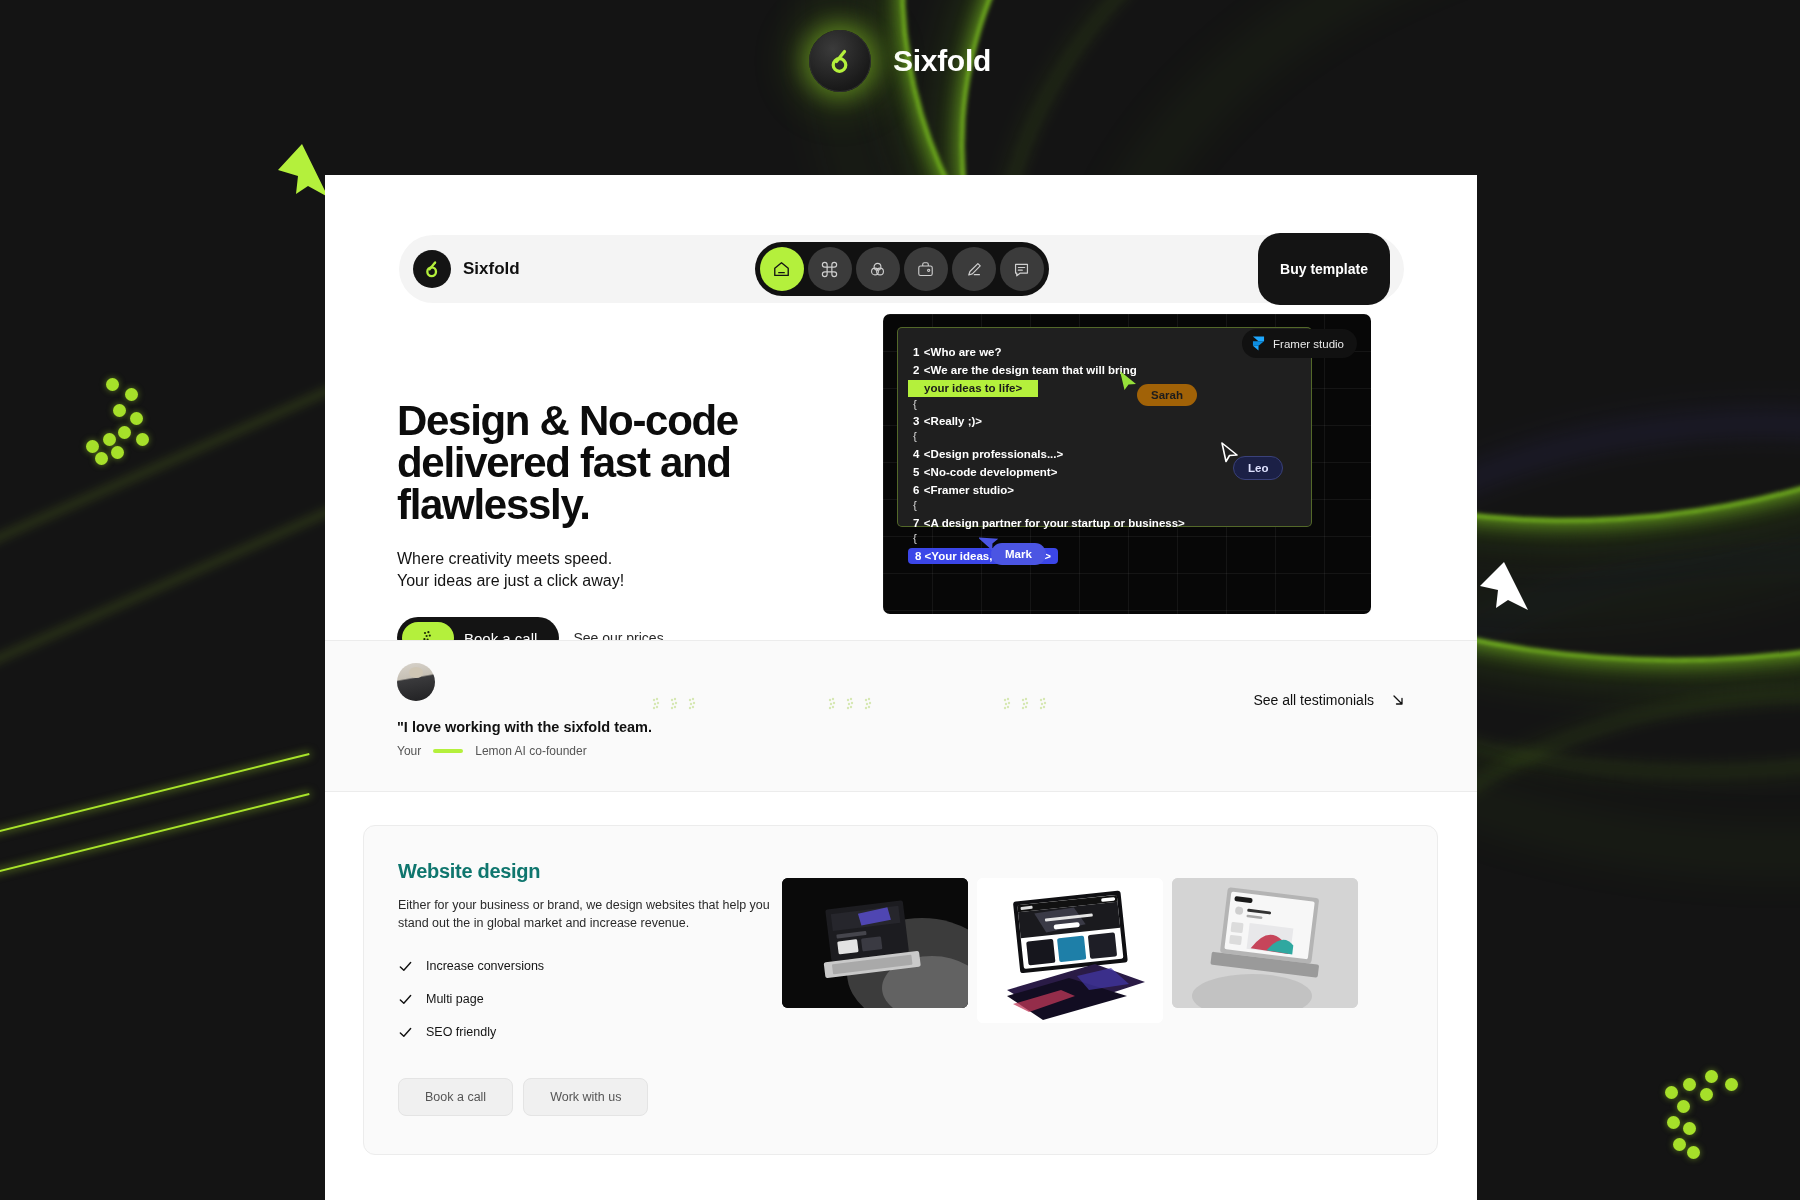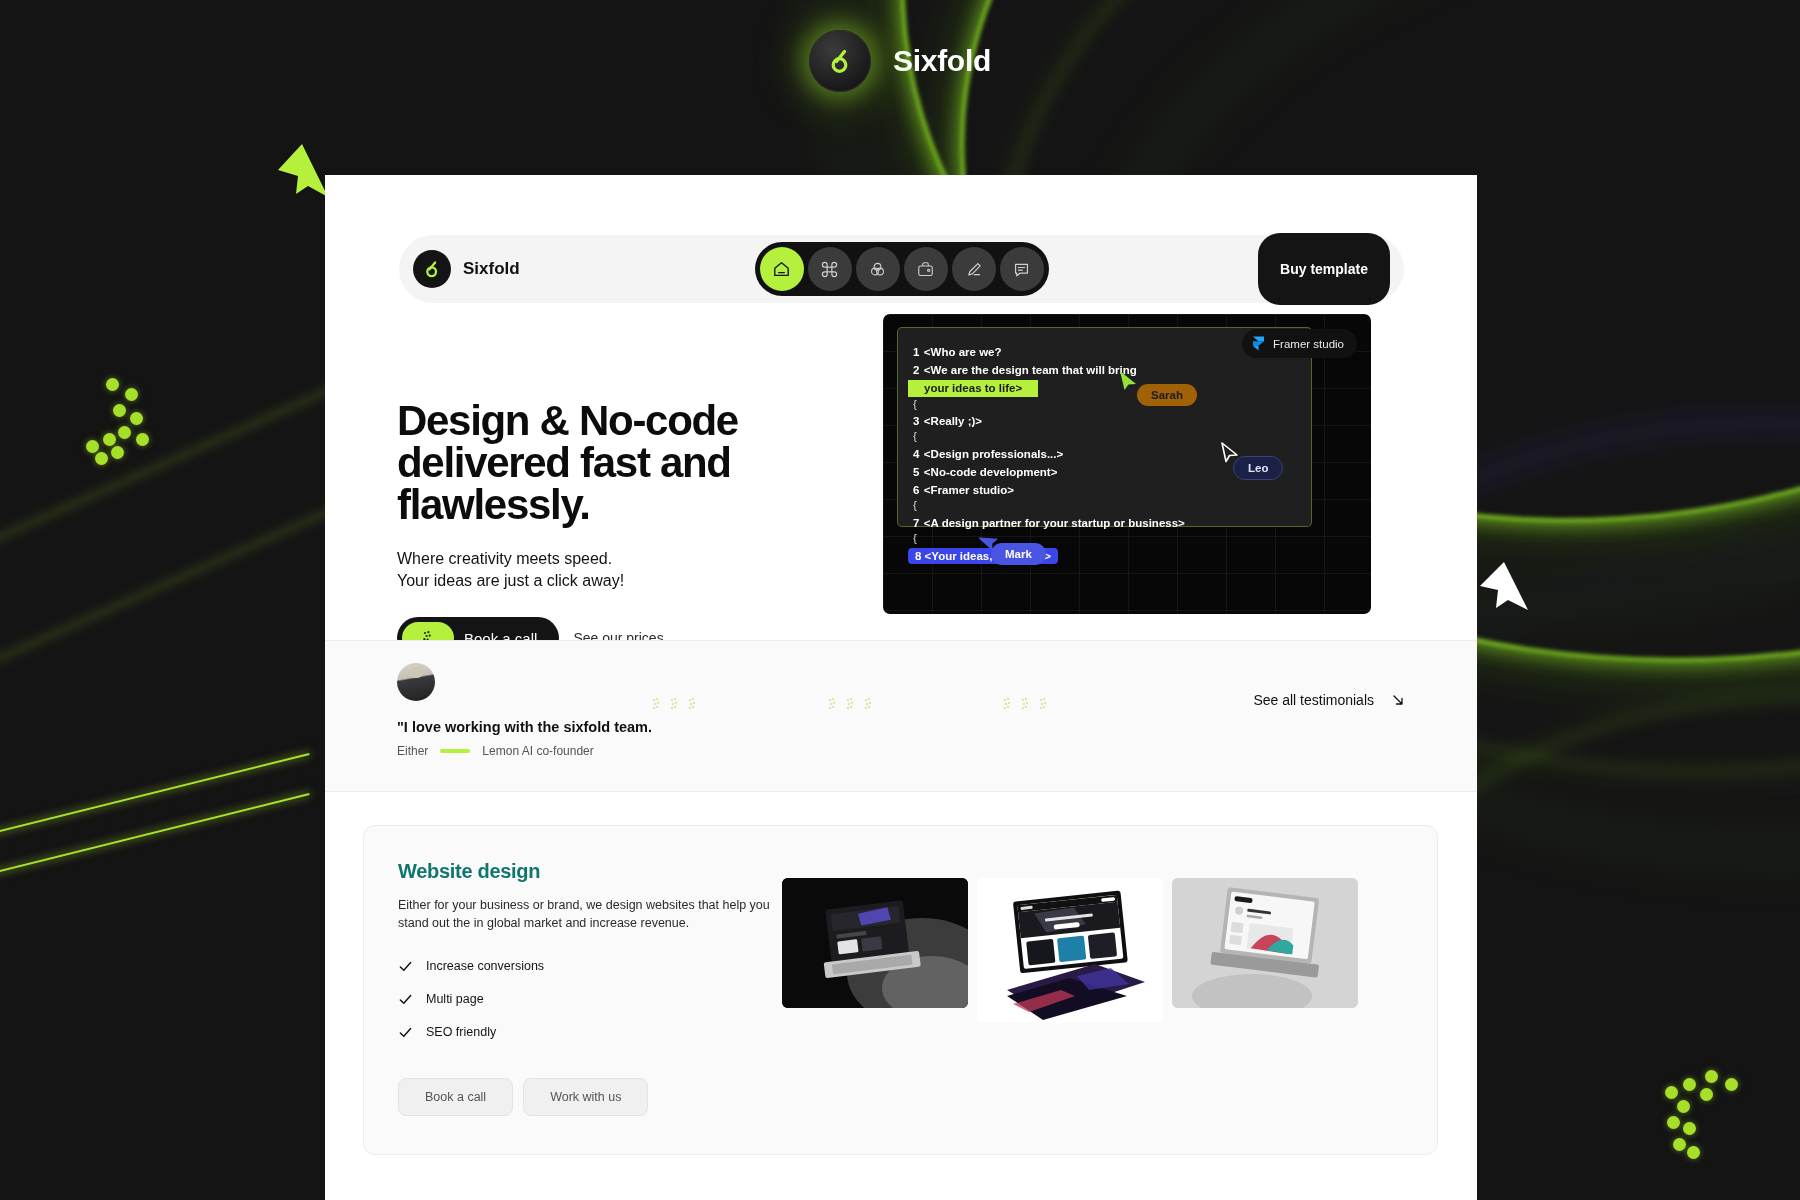--- a/index.html
+++ b/index.html
@@ -471,21 +471,21 @@
       <svg style="position:absolute; left:96px; top:216px;" width="22" height="22" viewBox="0 0 22 22">
         <path d="M3 1 L19 14 L11.5 14.5 L7.5 20 Z" fill="#4b55e3" transform="rotate(-35 11 11)"></path>
       </svg>
       <div class="tag leo" style="left:108px; top:229px;">Mark</div>
     </div>
 
     <div class="testimonials">
       <div class="t-avatar"></div>
       <div class="t-quote">"I love working with the sixfold team.</div>
       <div class="t-meta">
-        <span class="t-name">Either</span>
+        <span class="t-name">Your</span>
         <span class="t-dash"></span>
         <span class="t-role">Lemon AI co-founder</span>
       </div>
 
       <div class="logo-slot" style="left:324px;">
         <svg width="52" height="16" viewBox="0 0 52 16">
             <g fill="#b9d97a">
           <circle cx="5" cy="4" r="1.2"></circle>
               <circle cx="8" cy="3" r="1.2"></circle>
               <circle cx="6" cy="8" r="1.2"></circle>

